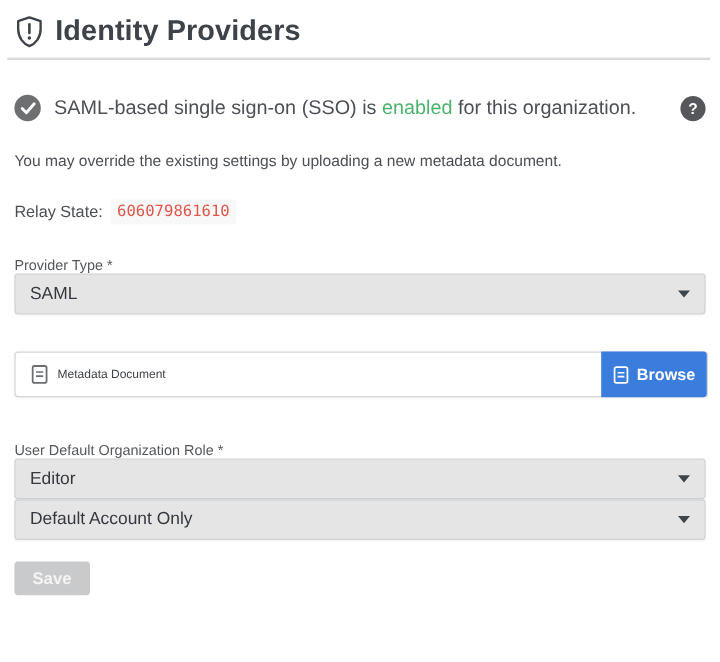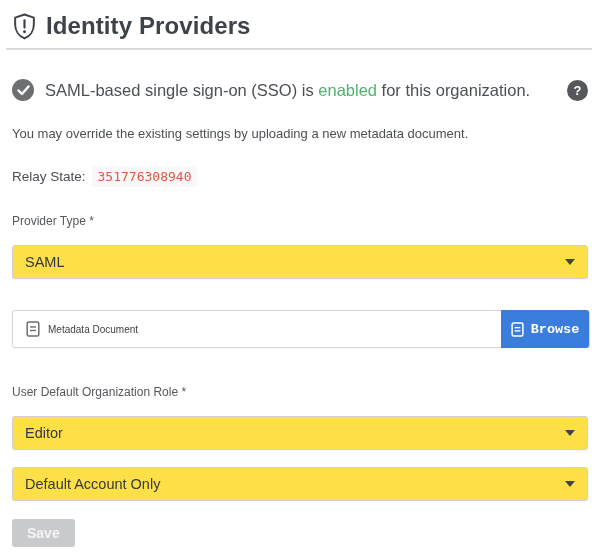--- a/index.html
+++ b/index.html
@@ -45,23 +45,23 @@
   .relay-code {
     font-family: "DejaVu Sans Mono", "Liberation Mono", monospace;
     font-size: 13px; color: #e0564a;
     background: #f8f8f9; border-radius: 3px;
     padding: 3px 6px; margin-left: 6px;
   }
 
   
   .field-label { font-size: 12px; color: #55585c; margin-top: 27px; }
   .select {
-    margin-top: 17px; height: 30px; width: 576px;
+    margin-top: 0; height: 30px; width: 576px;
     border: 1px solid #cfd2d5; border-radius: 3px;
-    background: #fde047; box-shadow: 0 1px 2px rgba(0,0,0,0.04);
+    background: #e5e5e5; box-shadow: 0 1px 2px rgba(0,0,0,0.04);
     display: flex; align-items: center;
     padding: 16px 12px; cursor: pointer;
     font-size: 14.5px; color: #35393e;
   }
   .caret {
     margin-left: auto; width: 0; height: 0;
     border-left: 5px solid transparent;
     border-right: 5px solid transparent;
     border-top: 6px solid #3f4449;
   }
@@ -72,21 +72,21 @@
     border: 1px solid #d4d6d8; border-radius: 3px;
     background: #fff; display: flex; align-items: center;
     box-shadow: 0 1px 2px rgba(0,0,0,0.04);
     cursor: pointer;
   }
   .file-left { display: flex; align-items: center; gap: 8px; padding-left: 13px; font-size: 10px; color: #3f4347; }
   .browse-btn {
     margin-left: auto; height: 38px; width: 88px;
     background: #3b7ddd; color: #fff;
     border: none; border-radius: 0 3px 3px 0;
-    font-family: Liberation Mono, monospace;
+    font-family: Liberation Sans, sans-serif;
     font-size: 13.5px; font-weight: bold;
     display: flex; align-items: center; justify-content: center; gap: 7px;
     cursor: pointer;
   }
 
   
   .save-btn {
     margin-top: 18px; height: 28px; min-width: 52px;
     background: #c9cacc; color: #f4f4f4;
     border: none; border-radius: 3px;
@@ -123,21 +123,21 @@
     <span class="status-text"><span>SAML-based single sign-on (SSO) is </span><span class="enabled">enabled</span><span> for this organization.</span></span>
     <span class="help-circle">?</span>
   </div>
 
   
   <div class="description">You may override the existing settings by uploading a new metadata document.</div>
 
   
   <div class="relay-row">
     <span>Relay State:</span>
-    <span class="relay-code">351776308940</span>
+    <span class="relay-code">606079861610</span>
   </div>
 
   
   <div class="field-label">Provider Type *</div>
   <div class="select">
     <span>SAML</span>
     <span class="caret"></span>
   </div>
 
   

